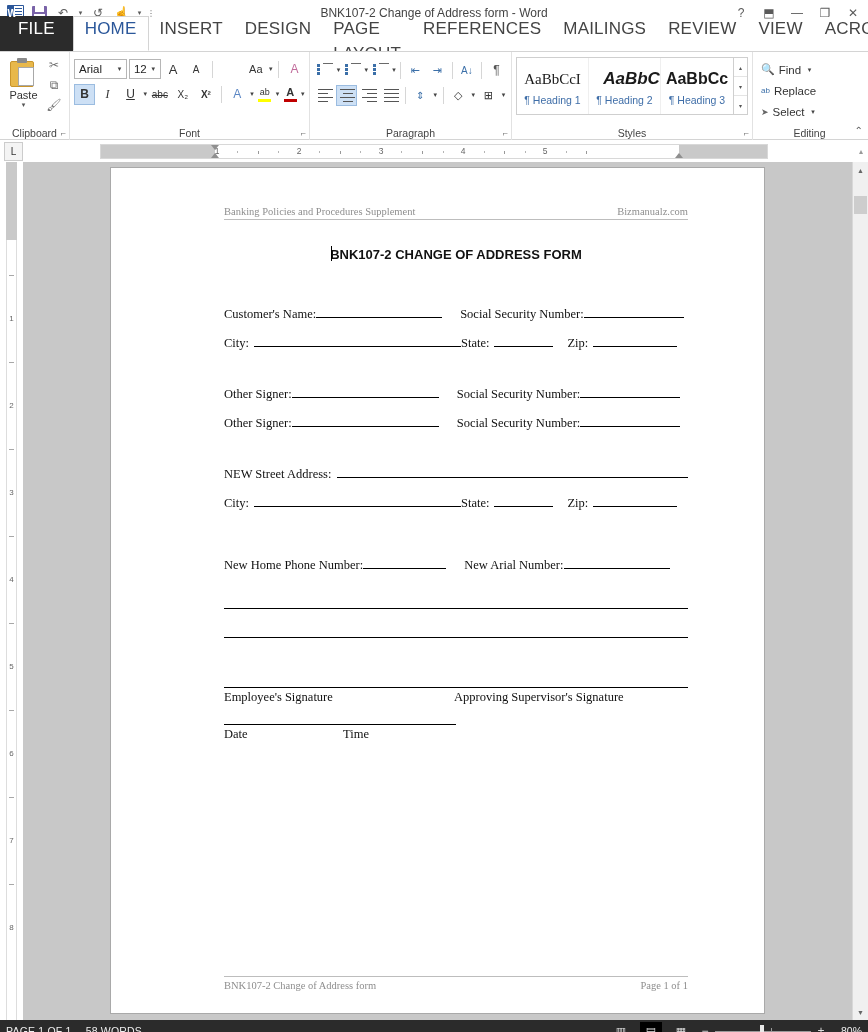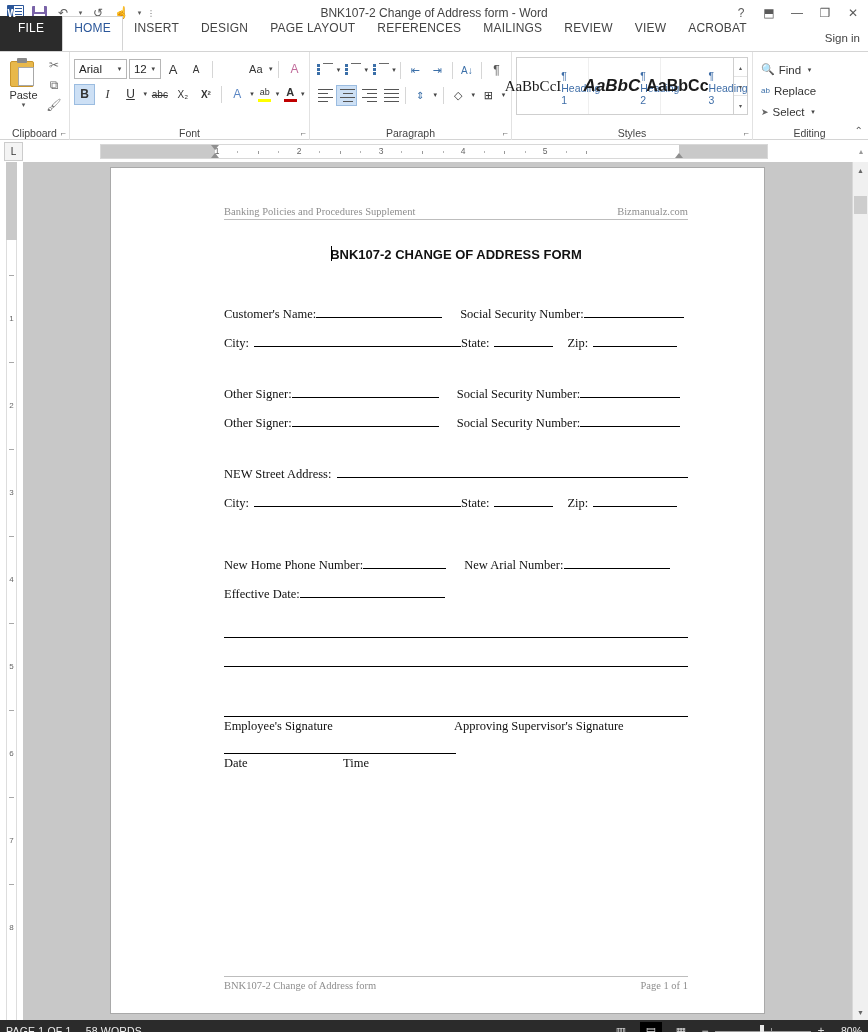--- a/index.html
+++ b/index.html
@@ -74,21 +74,21 @@
 
   
   .tabstrip {
     height: 25px; background: #ffffff;
     display: flex; align-items: flex-end;
     position: relative;
   }
   .tab {
     height: 35px; line-height: 25px;
     padding: 0 11px;
-    font-size: 12px; color: #444444;
+    font-size: 17px; color: #444444;
     letter-spacing: 0.2px;
   }
   .tab.file {
     background: #2b2b2b; color: #ffffff;
     padding: 0 18px; font-weight: normal;
   }
   .tab.active {
     background: #ffffff; color: #2b579a;
     border: 1px solid #d4d4d4; border-bottom: 1px solid #ffffff;
     position: relative; z-index: 2;
@@ -189,21 +189,21 @@
   .alignico i:nth-child(3){ top:8px; width:15px; }
   .alignico i:nth-child(4){ top:12px; width:10px; }
   .alignico.center i:nth-child(2), .alignico.center i:nth-child(4){ left:4px; }
   .alignico.right i:nth-child(2), .alignico.right i:nth-child(4){ left:6px; }
   .alignico.just i:nth-child(2), .alignico.just i:nth-child(4){ width:15px; }
 
   
   .stylebox { display: flex; border: 1px solid #cfcfcf; height: 58px; margin-top: 2px; }
   .style-item {
     width: 72px; height: 56px;
-    display: flex; flex-direction: row;
+    display: flex; flex-direction: column;
     align-items: center; justify-content: center;
     border-right: 1px solid #efefef;
   }
   .style-sample { font-size: 15px; color: #1a1a1a; line-height: 24px; font-family: "Liberation Serif", serif; }
   .style-sample.s2 { font-style: italic; font-weight: bold; font-size: 17px; font-family: "Liberation Sans", sans-serif; margin-left: 14px; }
   .style-sample.s3 { font-weight: bold; font-size: 16px; font-family: "Liberation Sans", sans-serif; }
   .style-name { font-size: 10.5px; color: #3f6ea8; margin-top: 3px; }
   .style-scroll { width: 14px; display: flex; flex-direction: column; border-left: 1px solid #cfcfcf; }
   .style-scroll div {
     flex: 1; display: flex; align-items: center; justify-content: center;
@@ -738,24 +738,20 @@
           <div class="gap-lg"></div>
 
           <div class="frow">
             <span class="flabel">New Home Phone Number:</span>
             <span class="fline" style="width:83px;"></span>
             <span class="fspacer"></span>
             <span class="flabel">New Arial Number:</span>
             <span class="fline" style="width:106px;"></span>
           </div>
 
-          <div class="frow">
-            <span class="flabel">Effective Date:</span>
-            <span class="fline" style="width:145px;"></span>
-          </div>
 
           <div class="gap-sm"></div>
 
           <div class="frow">
             <span class="fline" style="flex:1;"></span>
           </div>
           <div class="frow">
             <span class="fline" style="flex:1;"></span>
           </div>
 

